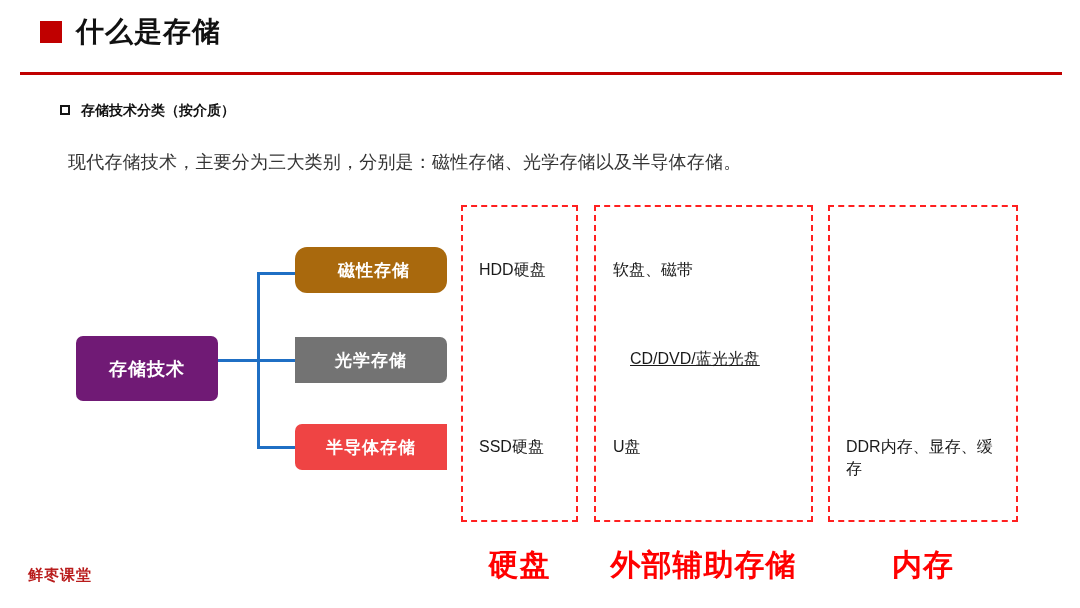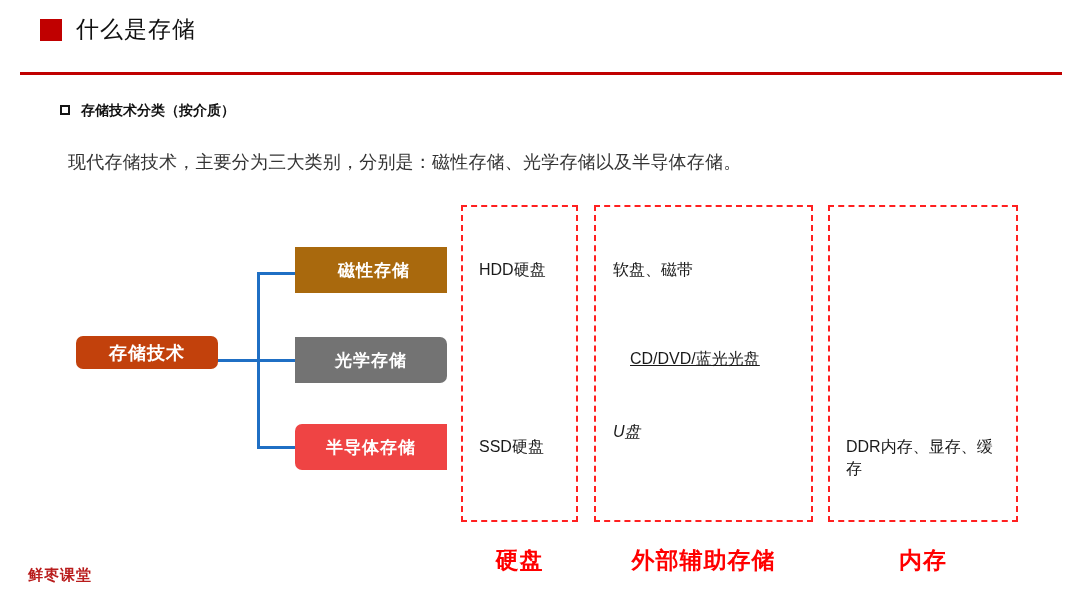--- a/index.html
+++ b/index.html
@@ -25,22 +25,22 @@
     align-items: center;
     gap: 14px;
   }
   #title-bullet {
     width: 22px;
     height: 22px;
     background: #C00000;
     display: block;
   }
   #title-text {
-    font-size: 23px;
-    font-weight: normal;
+    font-size: 28px;
+    font-weight: bold;
     letter-spacing: 1px;
     color: #111111;
     line-height: 1;
   }
   #title-rule {
     position: absolute;
     left: 20px;
     top: 72px;
     width: 1042px;
     height: 3px;
@@ -89,35 +89,35 @@
     justify-content: center;
     color: #ffffff;
     font-weight: bold;
     letter-spacing: 1px;
     box-sizing: border-box;
   }
   #node-root {
     left: 76px;
     top: 336px;
     width: 142px;
-    height: 33px;
-    background: #c2410c;
+    height: 65px;
+    background: #701a75;
     border-radius: 7px;
     font-size: 18px;
   }
   .branch-node {
     width: 152px;
     height: 46px;
     font-size: 17px;
     left: 295px;
   }
   #node-magnetic {
     top: 247px;
     background: #A9690D;
-    border-radius: 0;
+    border-radius: 12px;
     padding-left: 6px;
   }
   #node-optical {
     top: 337px;
     background: #737373;
     border-radius: 0 7px 7px 0;
   }
   #node-semiconductor {
     top: 424px;
     background: #ef4444;
@@ -154,29 +154,29 @@
     font-size: 16px;
     color: #1a1a1a;
     line-height: 1.35;
   }
   
   #item-hdd { left: 479px; top: 259px; text-align: right; }
   #item-ssd { left: 479px; top: 436px; }
   
   #item-floppy { left: 613px; top: 259px; }
   #item-optdisc { left: 630px; top: 348px; text-decoration: underline; }
-  #item-udisk { left: 613px; top: 421px; font-style: italic; }
+  #item-udisk { left: 613px; top: 436px; }
   
   #item-ddr { left: 846px; top: 436px; width: 160px; }
 
   
   .caption {
     position: absolute;
     top: 545px;
-    font-size: 23px;
+    font-size: 30px;
     font-weight: bold;
     color: #FF0000;
     text-align: center;
     letter-spacing: 1px;
   }
   #caption-hdd { left: 461px; width: 117px; }
   #caption-ext { left: 594px; width: 219px; }
   #caption-mem { left: 828px; width: 190px; }
 
   

